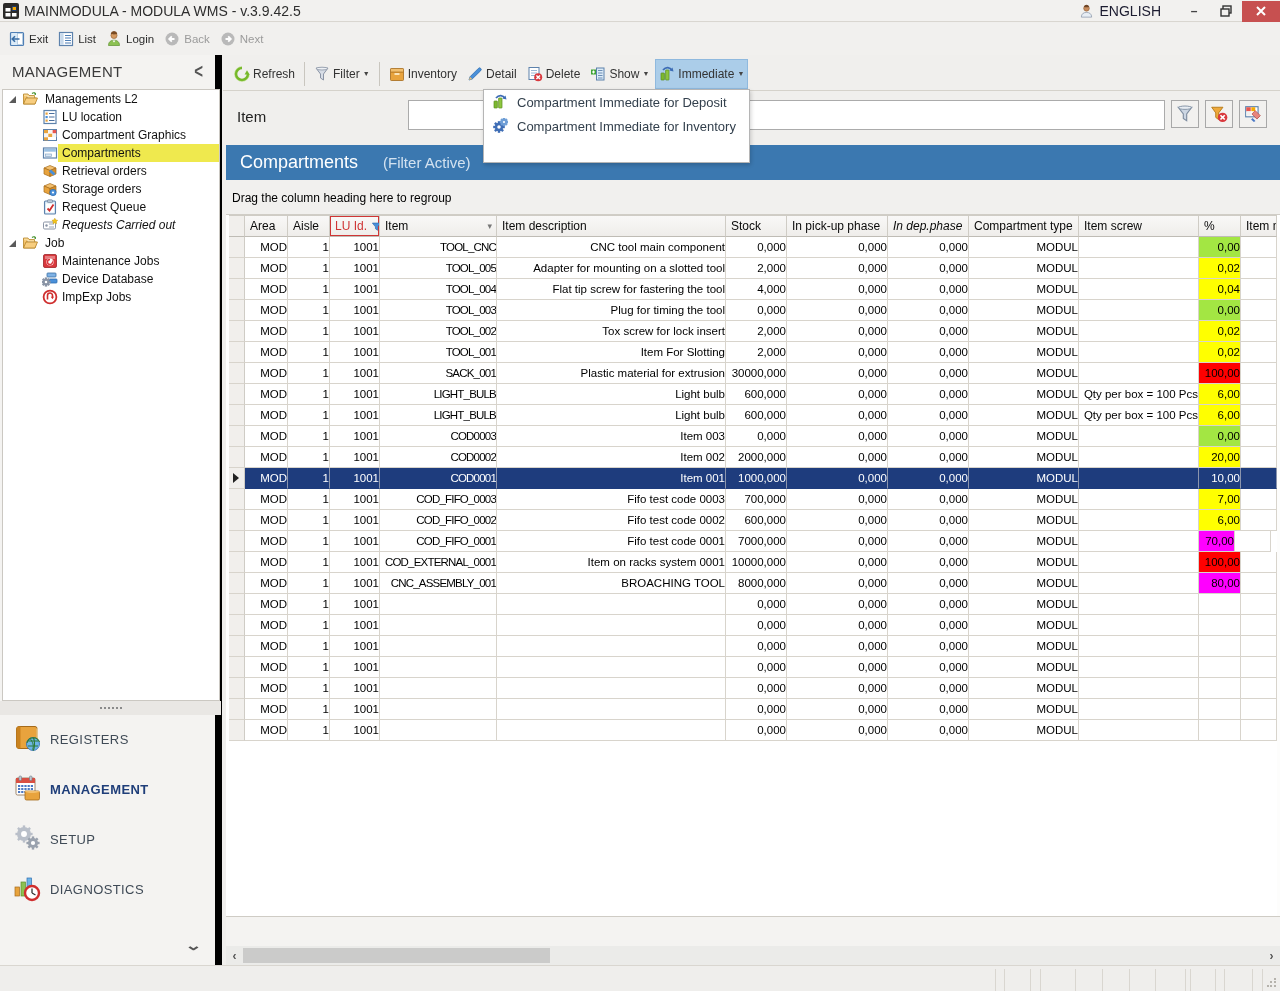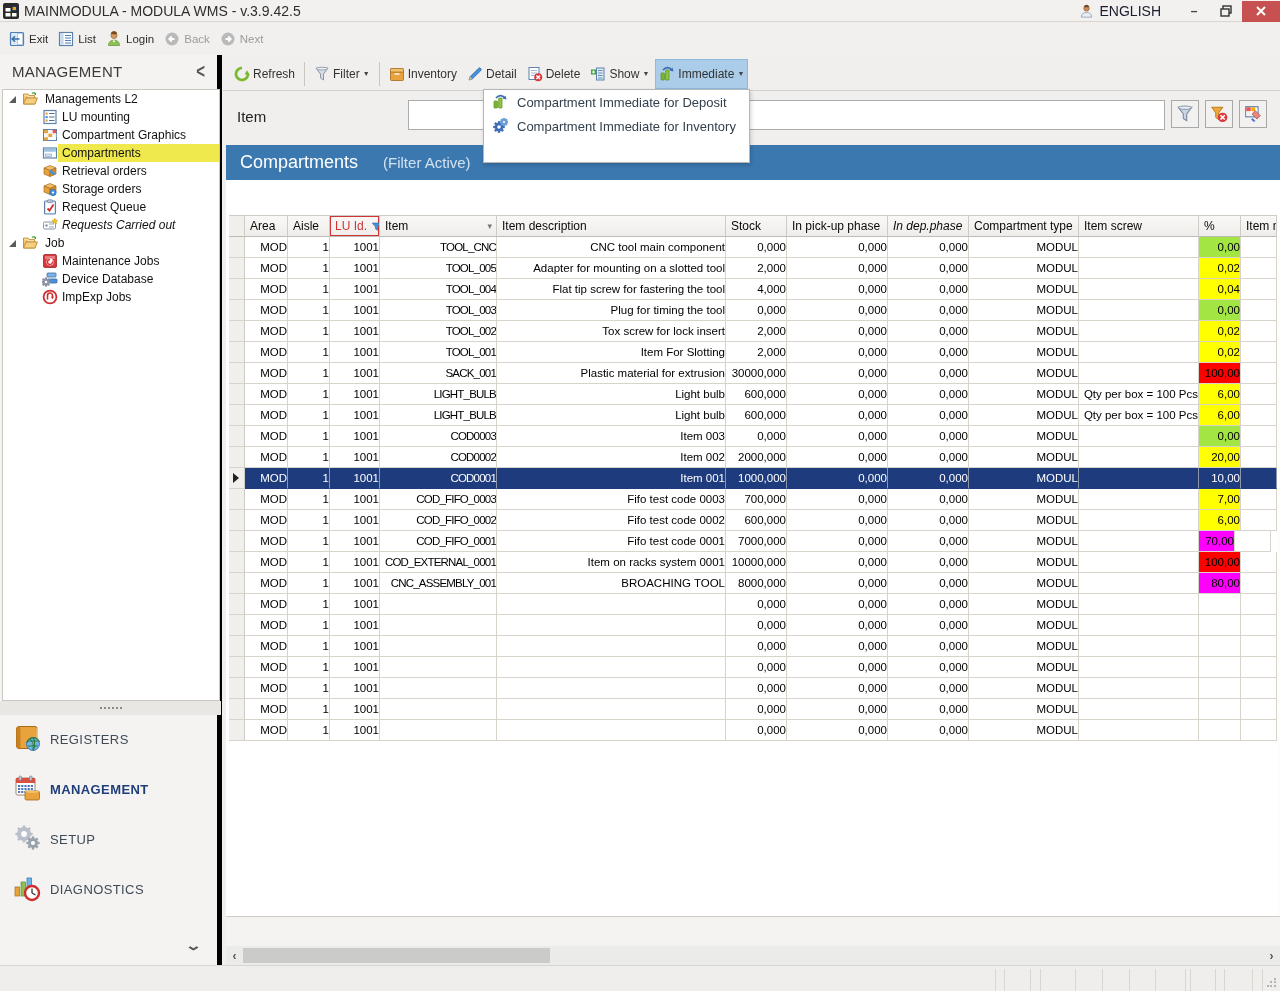--- a/index.html
+++ b/index.html
@@ -17,21 +17,21 @@
   .lang-label { margin-left:6px; font-size:14px; color:#1c1c30; }
   .winbtn { width:32px; height:21px; display:flex; align-items:center; justify-content:center; color:#444; }
   .winbtn.close { background:#c75050; color:#fff; width:38px; }
 
   
   .menubar { position:absolute; left:0; top:23px; width:1280px; height:32px; background:#f1f0ee; display:flex; align-items:center; padding-left:4px; }
   .mbtn { display:flex; align-items:center; gap:4px; padding:4px 5px; font-size:11.5px; color:#2d2d2d; }
   .mbtn.disabled { color:#9b9b9b; }
 
   
-  .sidebar { position:absolute; left:0; top:55px; width:222px; height:910px; background:#f4f3f1; border-right:5px solid #000000; }
+  .sidebar { position:absolute; left:0; top:55px; width:222px; height:910px; background:#f4f3f1; border-right:7px solid #000000; }
   .side-header { position:absolute; left:0; top:0; width:100%; height:34px; }
   .side-header-label { position:absolute; left:12px; top:8px; font-size:15px; color:#3b3b3b; letter-spacing:0.3px; }
   .side-collapse { position:absolute; right:12px; top:7px; font-size:15px; color:#555; font-weight:bold; transform:scaleY(1.3); }
   .tree-panel { position:absolute; left:2px; top:34px; width:218px; height:612px; background:#fff; border:1px solid #cbc8c2; overflow:hidden; }
   .tree-row { position:absolute; left:0; width:216px; height:18px; display:flex; align-items:center; }
   .tree-row .twisty { position:absolute; left:5px; top:5px; }
   .tree-row .ticon { position:absolute; top:1px; }
   .tree-row .tlabel { position:absolute; top:2px; font-size:12px; color:#111; white-space:nowrap; }
   .tree-row.root .ticon { left:19px; }
   .tree-row.root .tlabel { left:42px; }
@@ -233,21 +233,21 @@
         <div class="tree-row child" style="top: 18px;">
           <span class="ticon">
             <svg width="16" height="16" viewBox="0 0 16 16">
               <rect x="2" y="1.5" width="12" height="13" fill="#fff" stroke="#5d82ac" stroke-width="1.2"></rect>
               <rect x="3.5" y="3.5" width="2.2" height="2.2" fill="#e8a33d"></rect>
               <rect x="3.5" y="7" width="2.2" height="2.2" fill="#4a90d9"></rect>
               <rect x="3.5" y="10.5" width="2.2" height="2.2" fill="#e8a33d"></rect>
               <path d="M7 4.5 h5.5 M7 8 h5.5 M7 11.5 h5.5" stroke="#4a6f9e" stroke-width="1.1"></path>
             </svg>
           </span>
-          <span class="tlabel">LU mounting</span>
+          <span class="tlabel">LU location</span>
         </div>
         <div class="tree-row child" style="top: 36px;">
           <span class="ticon">
             <svg width="16" height="16" viewBox="0 0 16 16">
               <rect x="1.5" y="2.5" width="13" height="11" fill="#fff" stroke="#5d82ac" stroke-width="1"></rect>
               <rect x="2" y="3" width="4" height="3.3" fill="#e8a33d"></rect>
               <rect x="6.3" y="3" width="4" height="3.3" fill="#f5f5f5"></rect>
               <rect x="10.6" y="3" width="3.7" height="3.3" fill="#e8574f"></rect>
               <rect x="2" y="6.7" width="4" height="3.3" fill="#f5f5f5"></rect>
               <rect x="6.3" y="6.7" width="4" height="3.3" fill="#e8a33d"></rect>
@@ -574,20 +574,23 @@
           </svg>
         </div>
     </div>
 
     <div class="panel-header">
       <span class="panel-title">Compartments</span>
       <span class="panel-sub">(Filter Active)</span>
     </div>
 
     <div class="grid">
+      <div class="group-band">
+        <span>Drag the column heading here to regroup</span>
+      </div>
       <div class="hdr-row">
           <div class="hcell indicator" style="width: 16px;"></div>
           <div class="hcell" style="width: 43px;">
             <span>Area</span>
           </div>
           <div class="hcell" style="width: 42px;">
             <span>Aisle</span>
           </div>
           <div class="hcell filtered" style="width: 50px;">
             <span>LU Id.</span>

